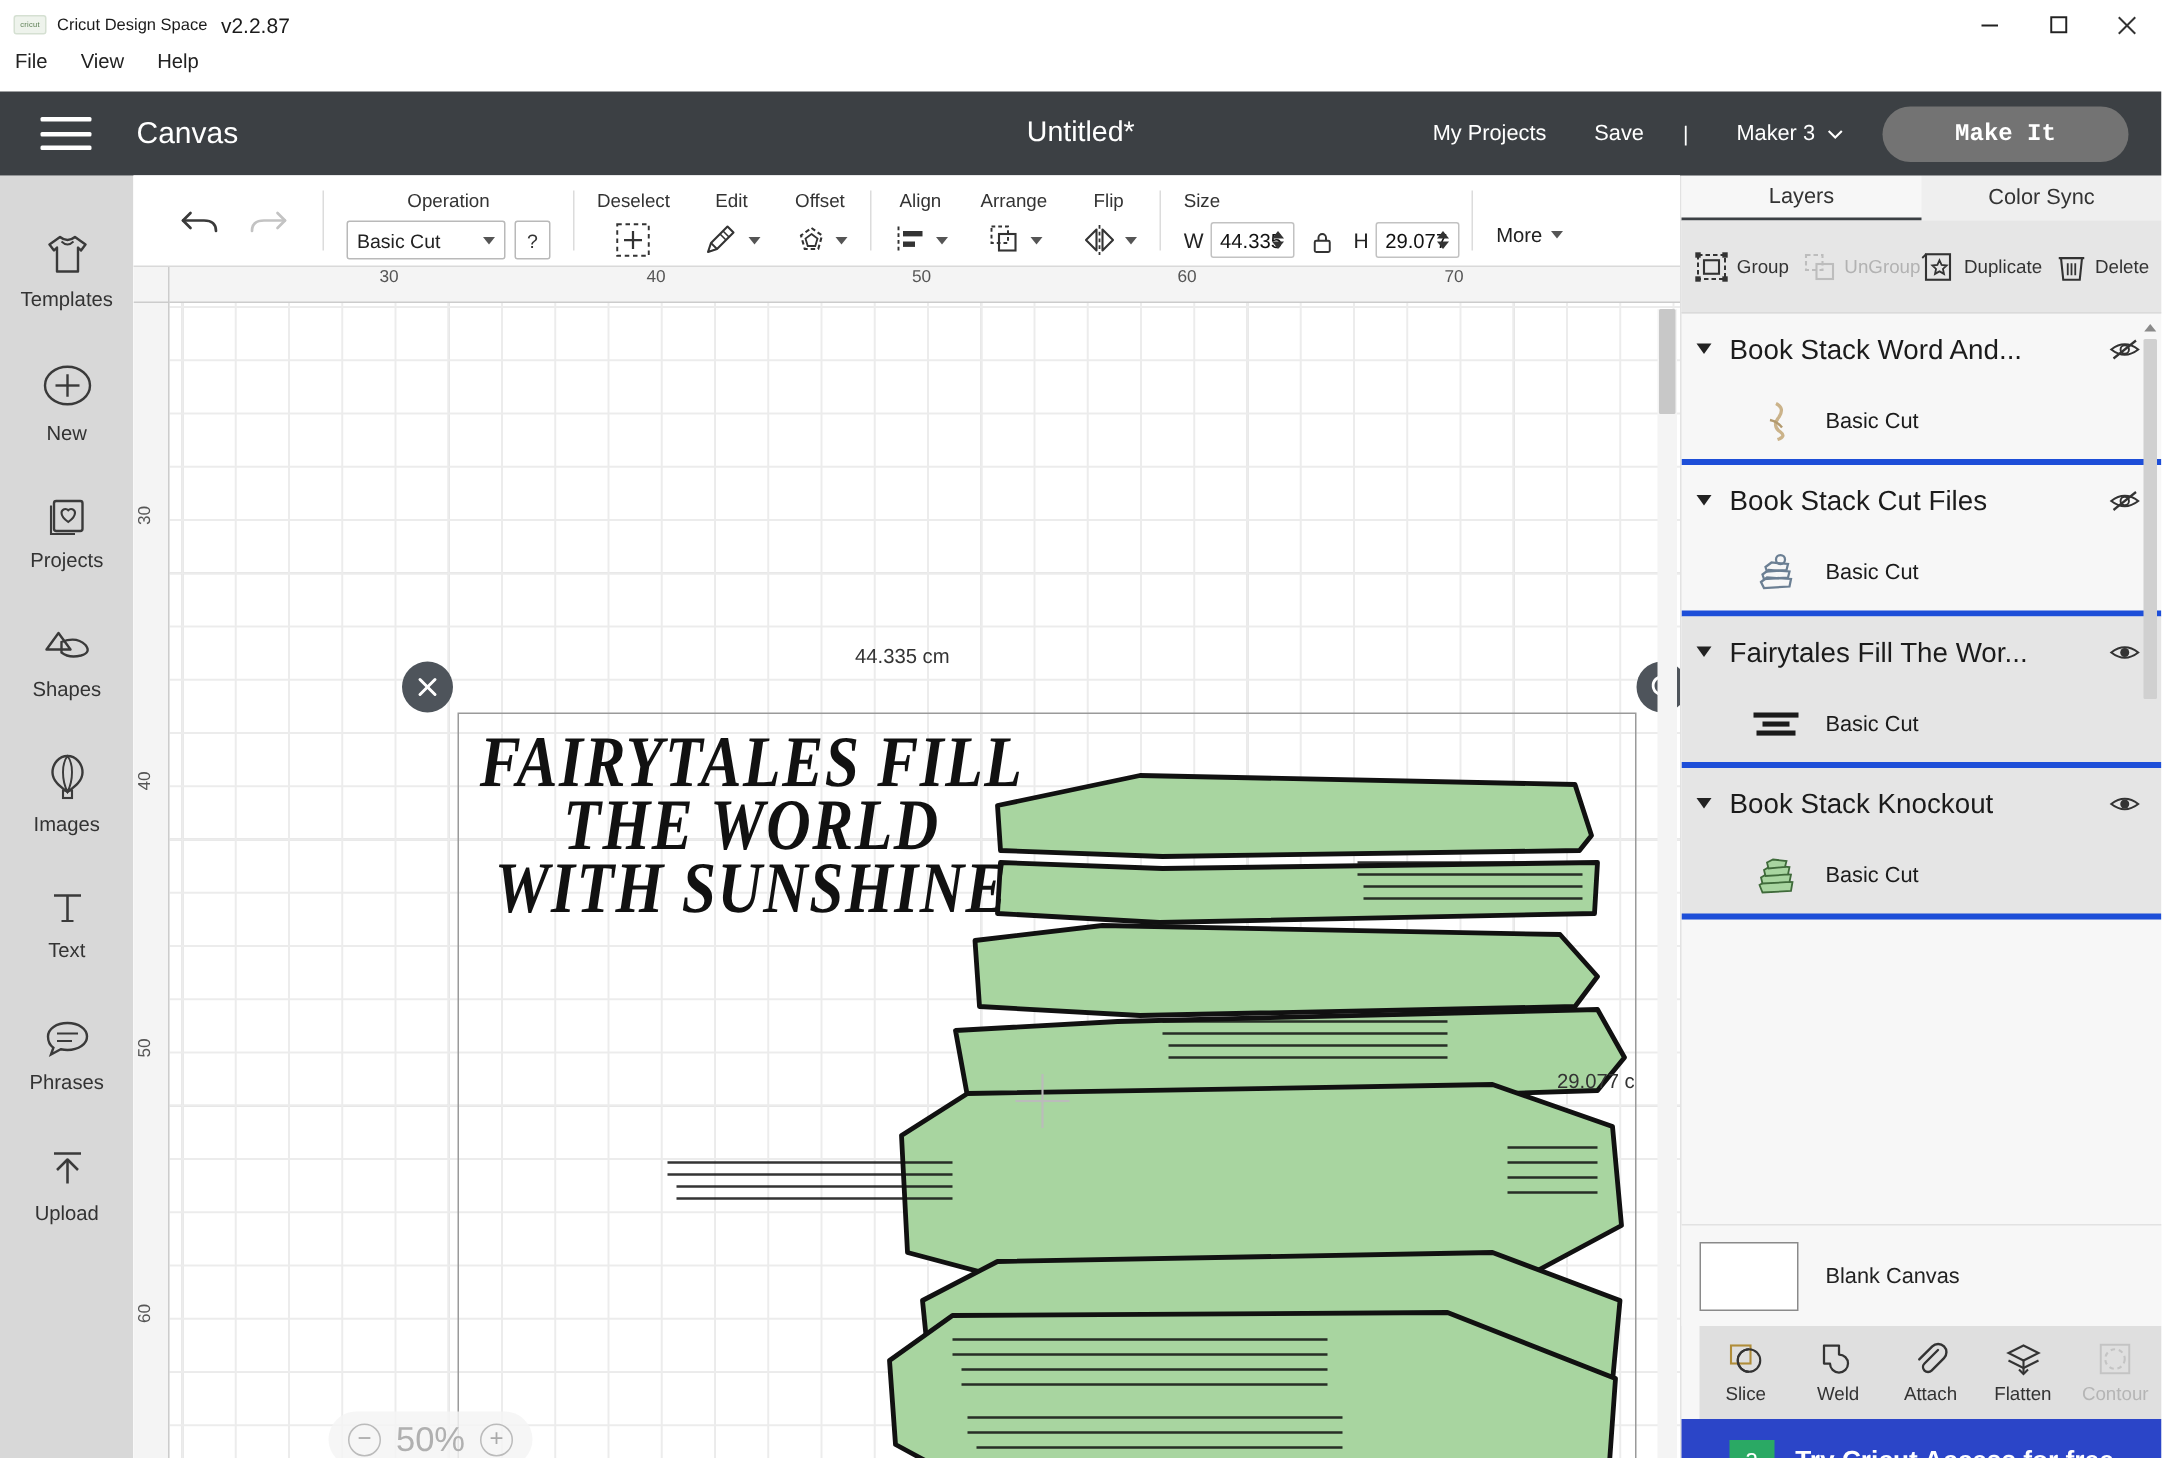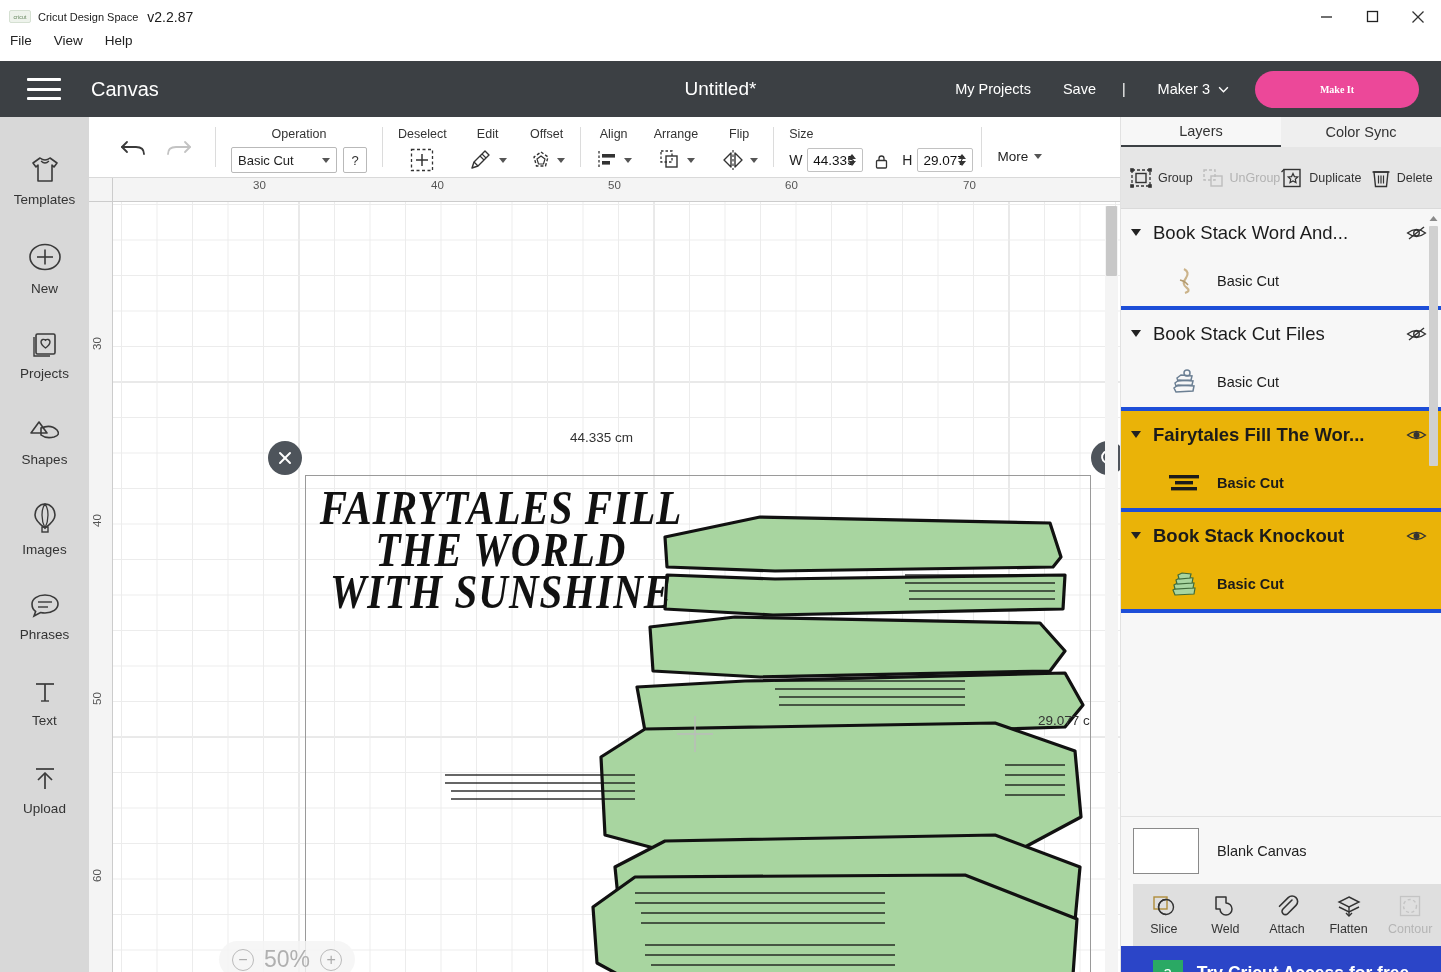--- a/index.html
+++ b/index.html
@@ -39,23 +39,23 @@
   .hamburger { width: 34px; height: 22px; margin-left: 27px; display: flex; flex-direction: column; justify-content: space-between; }
   .hamburger i { display: block; height: 3px; background: #fff; border-radius: 1px; }
   .canvas-label { font-size: 20px; margin-left: 30px; font-weight: 400; }
   .doc-title { position: absolute; left: 0; right: 0; text-align: center; font-size: 19px; pointer-events: none; }
   .header-right { margin-left: auto; display: flex; align-items: center; gap: 0; padding-right: 22px; }
   .header-right .hlink { font-size: 14.5px; color: #fff; padding: 0 16px; }
   .divider-pipe { color: #fff; font-size: 14px; padding: 0 10px; }
   .machine { display: flex; align-items: center; gap: 8px; font-size: 14.5px; padding: 0 16px 0 22px; }
   .chev { width: 11px; height: 7px; }
   .makeit {
-    background: #ec4899; color: #fff; border: none; border-radius: 20px;
-    width: 164px; height: 37px; font-size: 10px; font-weight: bold;
-    font-family: Liberation Serif, serif; margin-left: 10px; cursor: pointer;
+    background: #737373; color: #fff; border: none; border-radius: 20px;
+    width: 164px; height: 37px; font-size: 16px; font-weight: bold;
+    font-family: Liberation Mono, monospace; margin-left: 10px; cursor: pointer;
   }
 
   
   .body { display: flex; height: 883px; }
 
   
   .rail { width: 89px; background: #d8d8d8; padding-top: 20px; flex-shrink: 0; }
   .rail-item { height: 87px; display: flex; flex-direction: column; align-items: center; justify-content: center; gap: 7px; cursor: pointer; }
   .rail-item .lbl { font-size: 13.5px; color: #333; }
   .rail-item svg { display: block; }
@@ -126,21 +126,21 @@
   .right { width: 321px; background: #f7f7f7; flex-shrink: 0; display: flex; flex-direction: column; border-left: 1px solid #e2e2e2; }
   .rtabs { height: 30px; display: flex; background: #efefef; }
   .rtab { flex: 1; display: flex; align-items: center; justify-content: center; font-size: 14.5px; color: #333; cursor: pointer; }
   .rtab.active { background: #f7f7f7; border-bottom: 2px solid #3c4044; }
   .ractions { height: 62px; display: flex; background: #e6e6e6; border-bottom: 1px solid #dadada; }
   .raction { flex: 1; display: flex; flex-direction: row; align-items: center; justify-content: center; gap: 5px; cursor: pointer; }
   .raction .lbl { font-size: 12.5px; color: #333; }
   .raction.disabled .lbl { color: #b2b2b2; }
   .layers { flex: 1; overflow: hidden; position: relative; }
   .layer-group { border-bottom: 4px solid #1d4ed8; }
-  .layer-group.selected { background: #eab308; font-weight: bold; }
+  .layer-group.selected { background: #e5e5e5; }
   .lg-head { height: 47px; display: flex; align-items: center; padding: 0 14px 0 10px; cursor: pointer; }
   .lg-arrow { width: 0; height: 0; border-left: 5.5px solid transparent; border-right: 5.5px solid transparent; border-top: 7px solid #222; margin-right: 12px; }
   .lg-title { font-size: 18.5px; color: #1b1b1b; flex: 1; white-space: nowrap; overflow: hidden; }
   .lg-eye { width: 22px; height: 22px; display: flex; align-items: center; justify-content: center; cursor: pointer; }
   .lg-child { height: 50px; display: flex; align-items: center; padding-left: 44px; cursor: pointer; }
   .thumb-box { width: 38px; height: 34px; display: flex; align-items: center; justify-content: center; margin-right: 14px; }
   .lg-child .cname { font-size: 14.5px; color: #1b1b1b; }
   .layers-scroll { position: absolute; right: 2px; top: 4px; width: 11px; bottom: 4px; }
   .ls-arrow { width: 11px; height: 11px; display: flex; align-items: center; justify-content: center; }
   .ls-thumb { width: 9px; height: 240px; background: #d0d0d0; margin: 2px 1px; border-radius: 1px; }
@@ -248,34 +248,34 @@
     </div>
     <div class="rail-item">
       <svg width="30" height="34" viewBox="0 0 30 34">
         <path d="M15 3 a10 11 0 0 1 10 11 c0 6-6 10-10 13 c-4-3-10-7-10-13 a10 11 0 0 1 10-11z" fill="none" stroke="#3a3a3a" stroke-width="1.6"></path>
         <path d="M15 3 c-4 5-4 16 0 24 c4-8 4-19 0-24z" fill="none" stroke="#3a3a3a" stroke-width="1.3"></path>
         <rect x="12" y="26" width="6" height="5" fill="none" stroke="#3a3a3a" stroke-width="1.4"></rect>
       </svg>
       <span class="lbl">Images</span>
     </div>
     <div class="rail-item">
+      <svg width="30" height="28" viewBox="0 0 30 28">
+        <line x1="6" y1="6" x2="24" y2="6" stroke="#3a3a3a" stroke-width="1.7"></line>
+        <line x1="15" y1="6" x2="15" y2="23" stroke="#3a3a3a" stroke-width="1.7"></line>
+        <line x1="11" y1="23" x2="19" y2="23" stroke="#3a3a3a" stroke-width="1.4"></line>
+      </svg>
+      <span class="lbl">Text</span>
+    </div>
+    <div class="rail-item">
       <svg width="34" height="30" viewBox="0 0 34 30">
         <path d="M17 5 c7.5 0 13 4 13 9 c0 5-5.5 9-13 9 c-1.6 0-3.1-.2-4.5-.5 L6 26 l1.6-4.5 C5.5 20 4 17 4 14 c0-5 5.5-9 13-9z" fill="none" stroke="#3a3a3a" stroke-width="1.6"></path>
         <line x1="10" y1="12" x2="24" y2="12" stroke="#3a3a3a" stroke-width="1.4"></line>
         <line x1="10" y1="17" x2="20" y2="17" stroke="#3a3a3a" stroke-width="1.4"></line>
       </svg>
       <span class="lbl">Phrases</span>
-    </div>
-    <div class="rail-item">
-      <svg width="30" height="28" viewBox="0 0 30 28">
-        <line x1="6" y1="6" x2="24" y2="6" stroke="#3a3a3a" stroke-width="1.7"></line>
-        <line x1="15" y1="6" x2="15" y2="23" stroke="#3a3a3a" stroke-width="1.7"></line>
-        <line x1="11" y1="23" x2="19" y2="23" stroke="#3a3a3a" stroke-width="1.4"></line>
-      </svg>
-      <span class="lbl">Text</span>
     </div>
     <div class="rail-item">
       <svg width="32" height="30" viewBox="0 0 32 30">
         <path d="M7 5 L25 5" stroke="#3a3a3a" stroke-width="1.7"></path>
         <line x1="16" y1="9" x2="16" y2="25" stroke="#3a3a3a" stroke-width="1.7"></line>
         <polyline points="9,16 16,9 23,16" fill="none" stroke="#3a3a3a" stroke-width="1.7" stroke-linejoin="round"></polyline>
       </svg>
       <span class="lbl">Upload</span>
     </div>
   </div>

